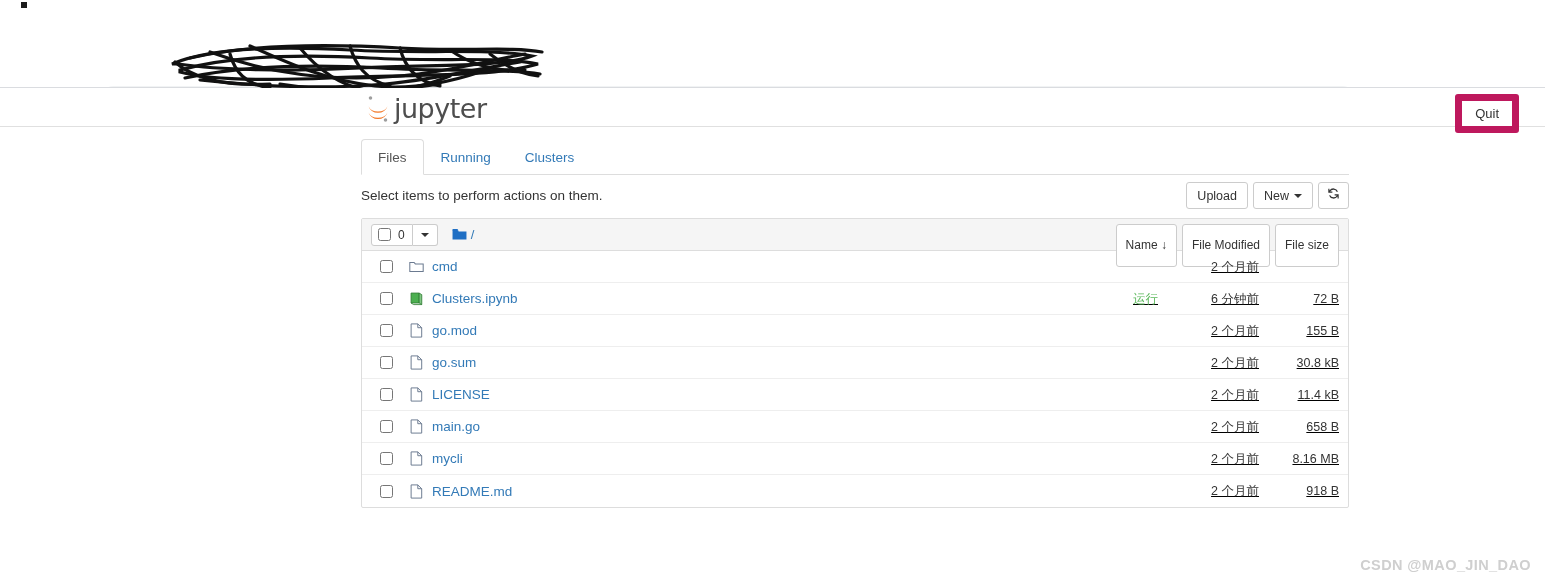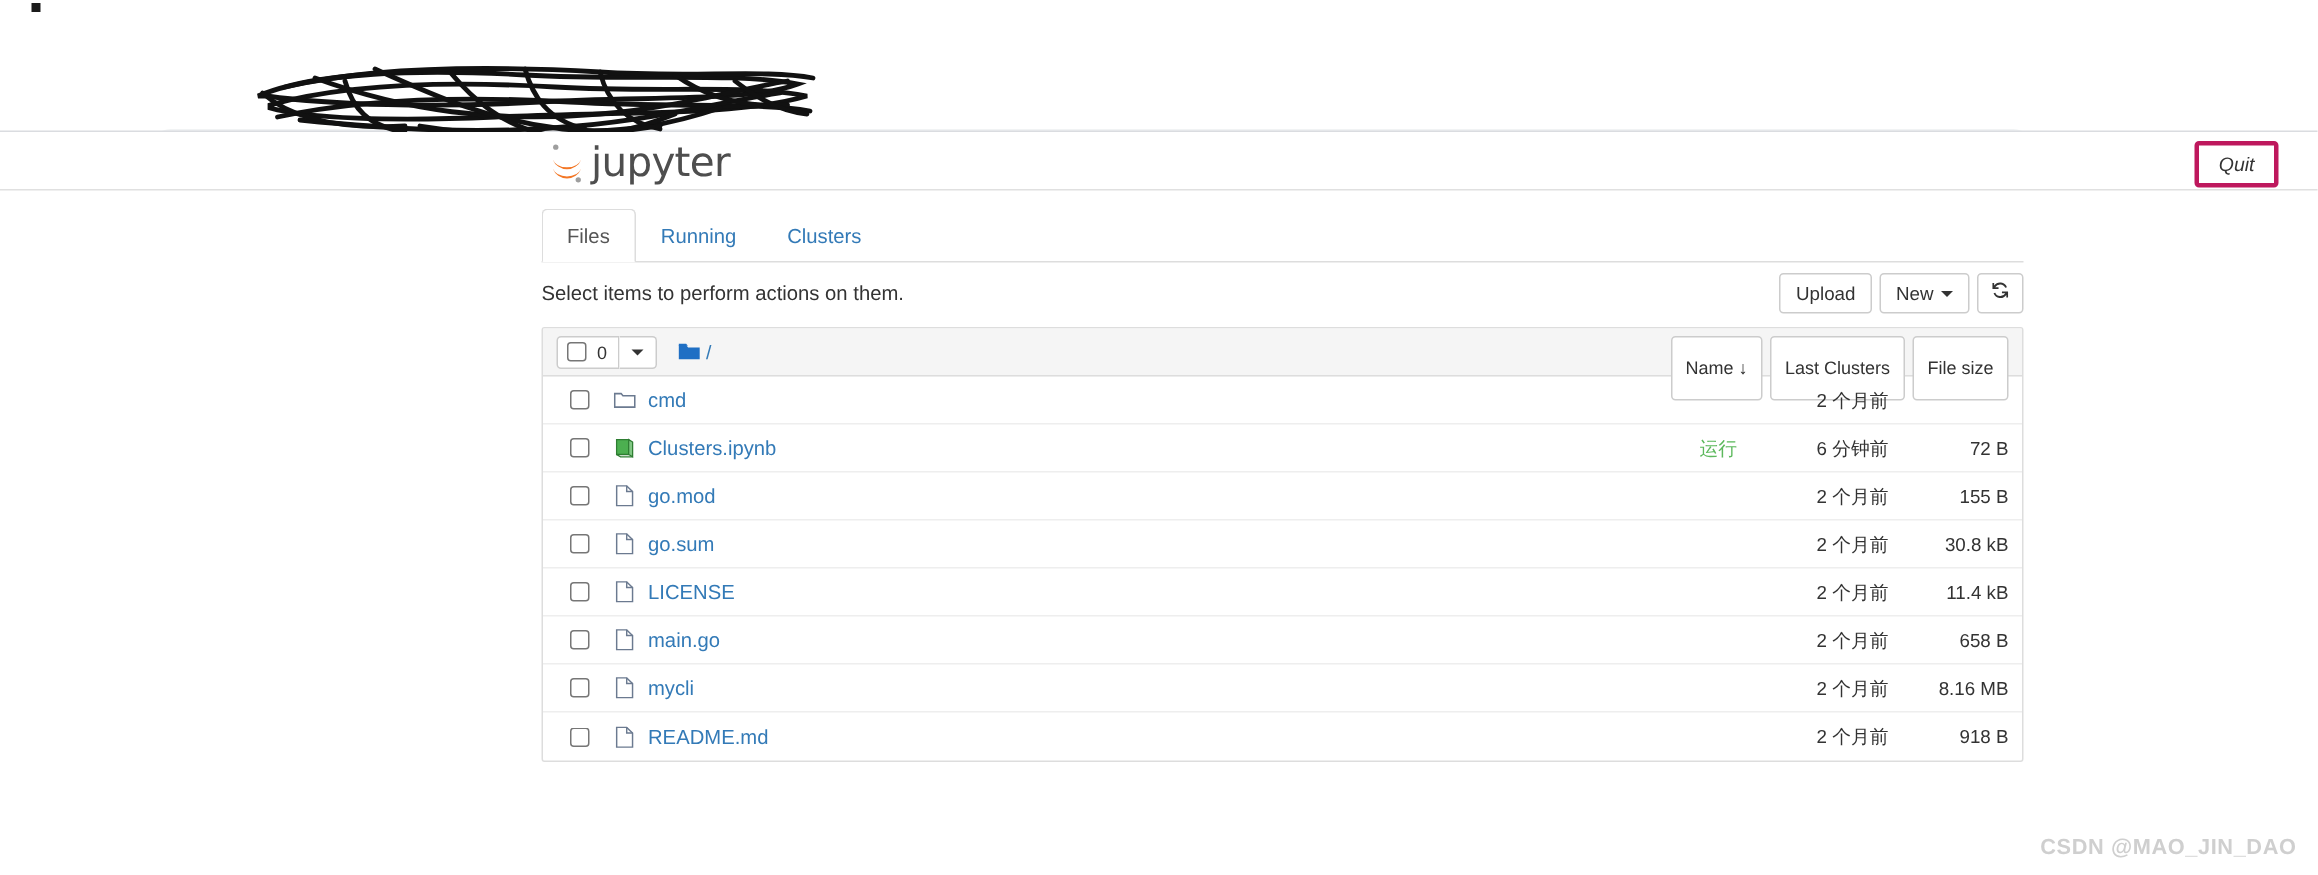--- a/index.html
+++ b/index.html
@@ -136,25 +136,24 @@
     font-family: "DejaVu Sans", sans-serif;
     letter-spacing: -0.5px;
     margin-left: 1px;
   }
   .quit-btn {
     position: absolute; right: 26px; top: 6px;
     padding: 4px 13px;
     font-size: 13px;
     color: #333;
     background: #fff;
-    border: 3px solid #be185d;
+    border: 7px solid #be185d;
     border-radius: 3px;
     cursor: pointer;
     line-height: 17px;
-    font-style: italic;
   }
 
   
   .main {
     position: absolute; left: 361px; top: 140px;
     width: 988px;
   }
 
   .tabs {
     display: flex;
@@ -297,20 +296,21 @@
     font-size: 13.5px;
     color: #337ab7;
     text-decoration: none;
     cursor: pointer;
   }
   .row-right {
     position: absolute; right: 9px; top: 0;
     height: 32px;
     display: flex; align-items: center;
     gap: 0;
+    text-decoration: underline;
   }
   .run-badge {
     font-size: 12.5px;
     color: #5cb85c;
     margin-right: 9px;
   }
   .row-date {
     font-size: 12.5px;
     color: #333;
     width: 92px;
@@ -469,21 +469,21 @@
           <path d="M0.5 1.2h5.3l1.2 1.5H0.5z" fill="#1f6fc4"></path>
         </svg>
         <a class="crumb-link">/</a>
       </div>
 
       <div class="sort-btns">
         <button class="sort-btn">
           <span>Name</span>
           <span style="font-weight:bold">↓</span>
         </button>
-        <button class="sort-btn">Last Clusters</button>
+        <button class="sort-btn">File Modified</button>
         <button class="sort-btn">File size</button>
       </div>
     </div>
 
     <div id="rows-container">
         <div class="fl-row">
           <input type="checkbox" class="row-check" style="">
           <span class="row-icon">
             <svg width="15" height="13" viewBox="0 0 16 14">
               <path d="M0.8 2.6h4.6l1.3 1.6H15.2v8.1H0.8z" fill="none" stroke="#6b7a90" stroke-width="1.1"></path>

